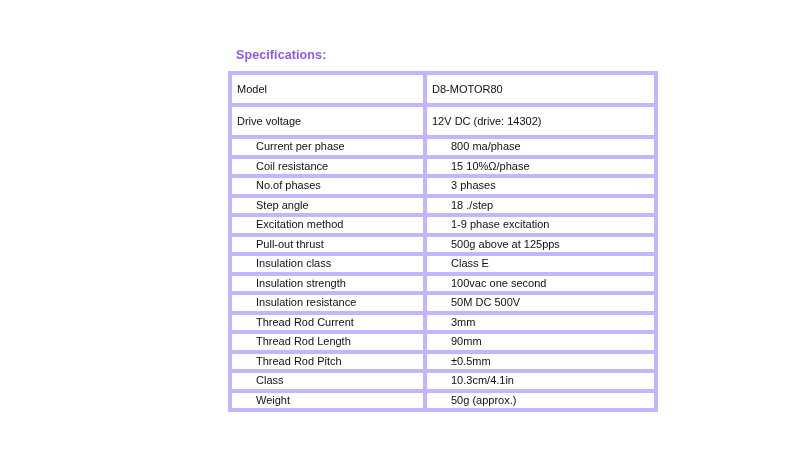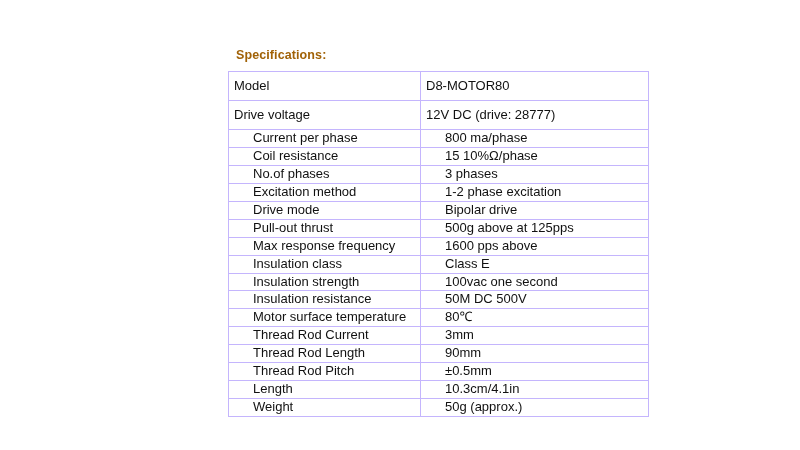--- a/index.html
+++ b/index.html
@@ -21,33 +21,33 @@
   }
   .spec-block {
     position: absolute;
     left: 228px;
     top: 48px;
     width: 400px;
   }
   .spec-title {
     font-size: 12.5px;
     font-weight: bold;
-    color: #a16207;
+    color: #8b5cf6;
     margin: 0 0 9px 8px;
     letter-spacing: 0.1px;
   }
   table.spec-table {
     border-collapse: collapse;
     width: 400px;
     table-layout: fixed;
     background: #ffffff;
   }
   table.spec-table td {
-    border: 1px solid #c4b5fd;
-    font-size: 13px;
+    border: 4px solid #c4b5fd;
+    font-size: 11px;
     color: #111111;
     padding: 1px 4px 1px 5px;
     vertical-align: middle;
     line-height: 1.15;
     white-space: nowrap;
     overflow: hidden;
   }
   table.spec-table td.label {
     width: 182px;
   }
@@ -69,80 +69,72 @@
   <div class="spec-block">
     <div class="spec-title">Specifications:</div>
     <table class="spec-table">
       <tbody>
           <tr class="tall">
             <td class="label">Model</td>
             <td class="value">D8-MOTOR80</td>
           </tr>
           <tr class="tall">
             <td class="label">Drive voltage</td>
-            <td class="value">12V DC (drive: 28777)</td>
+            <td class="value">12V DC (drive: 14302)</td>
           </tr>
           <tr class="short">
             <td class="label">Current per phase</td>
             <td class="value">800 ma/phase</td>
           </tr>
           <tr class="short">
             <td class="label">Coil resistance</td>
             <td class="value">15  10%Ω/phase</td>
           </tr>
           <tr class="short">
             <td class="label">No.of phases</td>
             <td class="value">3 phases</td>
           </tr>
           <tr class="short">
-            <td class="label">Excitation method</td>
-            <td class="value">1-2 phase excitation</td>
+            <td class="label">Step angle</td>
+            <td class="value">18 ./step</td>
           </tr>
           <tr class="short">
-            <td class="label">Drive mode</td>
-            <td class="value">Bipolar drive</td>
+            <td class="label">Excitation method</td>
+            <td class="value">1-9 phase excitation</td>
           </tr>
           <tr class="short">
             <td class="label">Pull-out thrust</td>
             <td class="value">500g  above at 125pps</td>
-          </tr>
-          <tr class="short">
-            <td class="label">Max response frequency</td>
-            <td class="value">1600 pps above</td>
           </tr>
           <tr class="short">
             <td class="label">Insulation class</td>
             <td class="value">Class E</td>
           </tr>
           <tr class="short">
             <td class="label">Insulation strength</td>
             <td class="value">100vac one second</td>
           </tr>
           <tr class="short">
             <td class="label">Insulation resistance</td>
             <td class="value">50M DC 500V</td>
           </tr>
           <tr class="short">
-            <td class="label">Motor surface temperature</td>
-            <td class="value">80℃</td>
-          </tr>
-          <tr class="short">
             <td class="label">Thread Rod Current</td>
             <td class="value">3mm</td>
           </tr>
           <tr class="short">
             <td class="label">Thread Rod Length</td>
             <td class="value">90mm</td>
           </tr>
           <tr class="short">
             <td class="label">Thread Rod Pitch</td>
             <td class="value">±0.5mm</td>
           </tr>
           <tr class="short">
-            <td class="label">Length</td>
+            <td class="label">Class</td>
             <td class="value">10.3cm/4.1in</td>
           </tr>
           <tr class="short">
             <td class="label">Weight</td>
             <td class="value">50g (approx.)</td>
           </tr>
         </tbody>
     </table>
   </div>
 </div>

